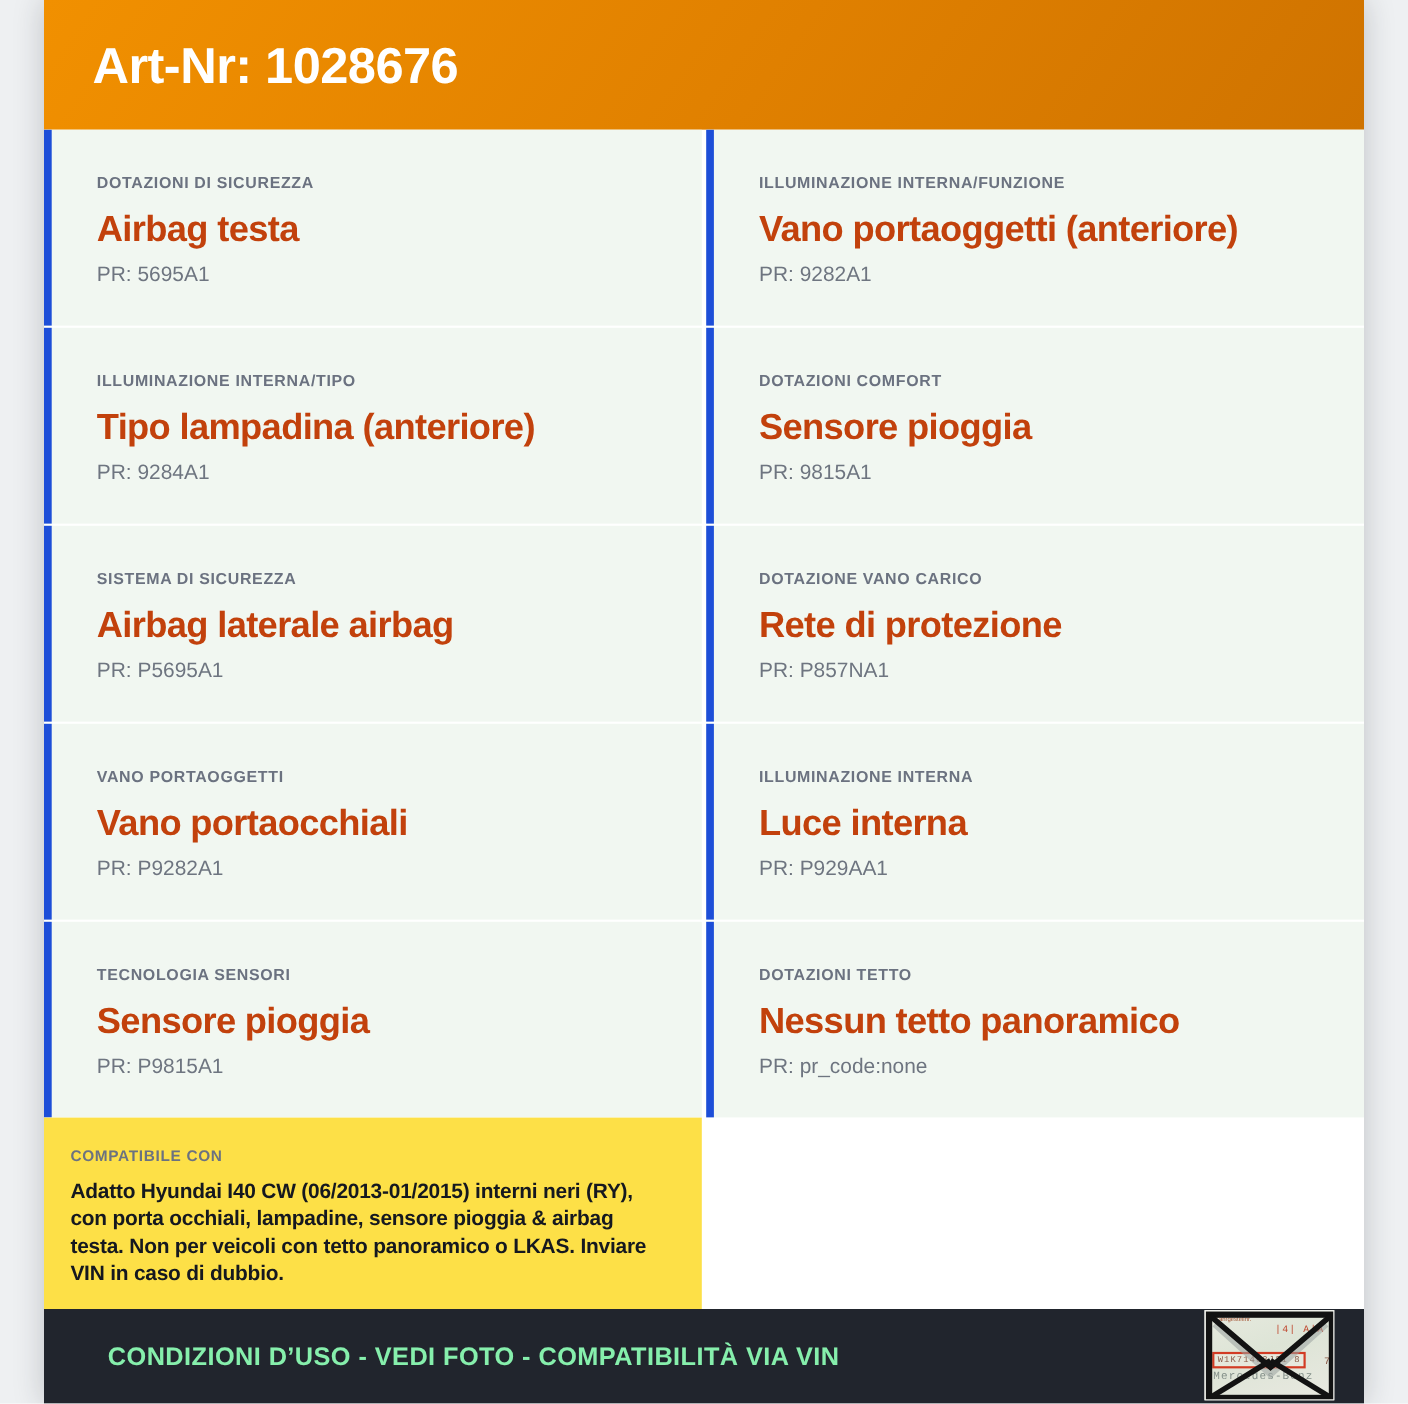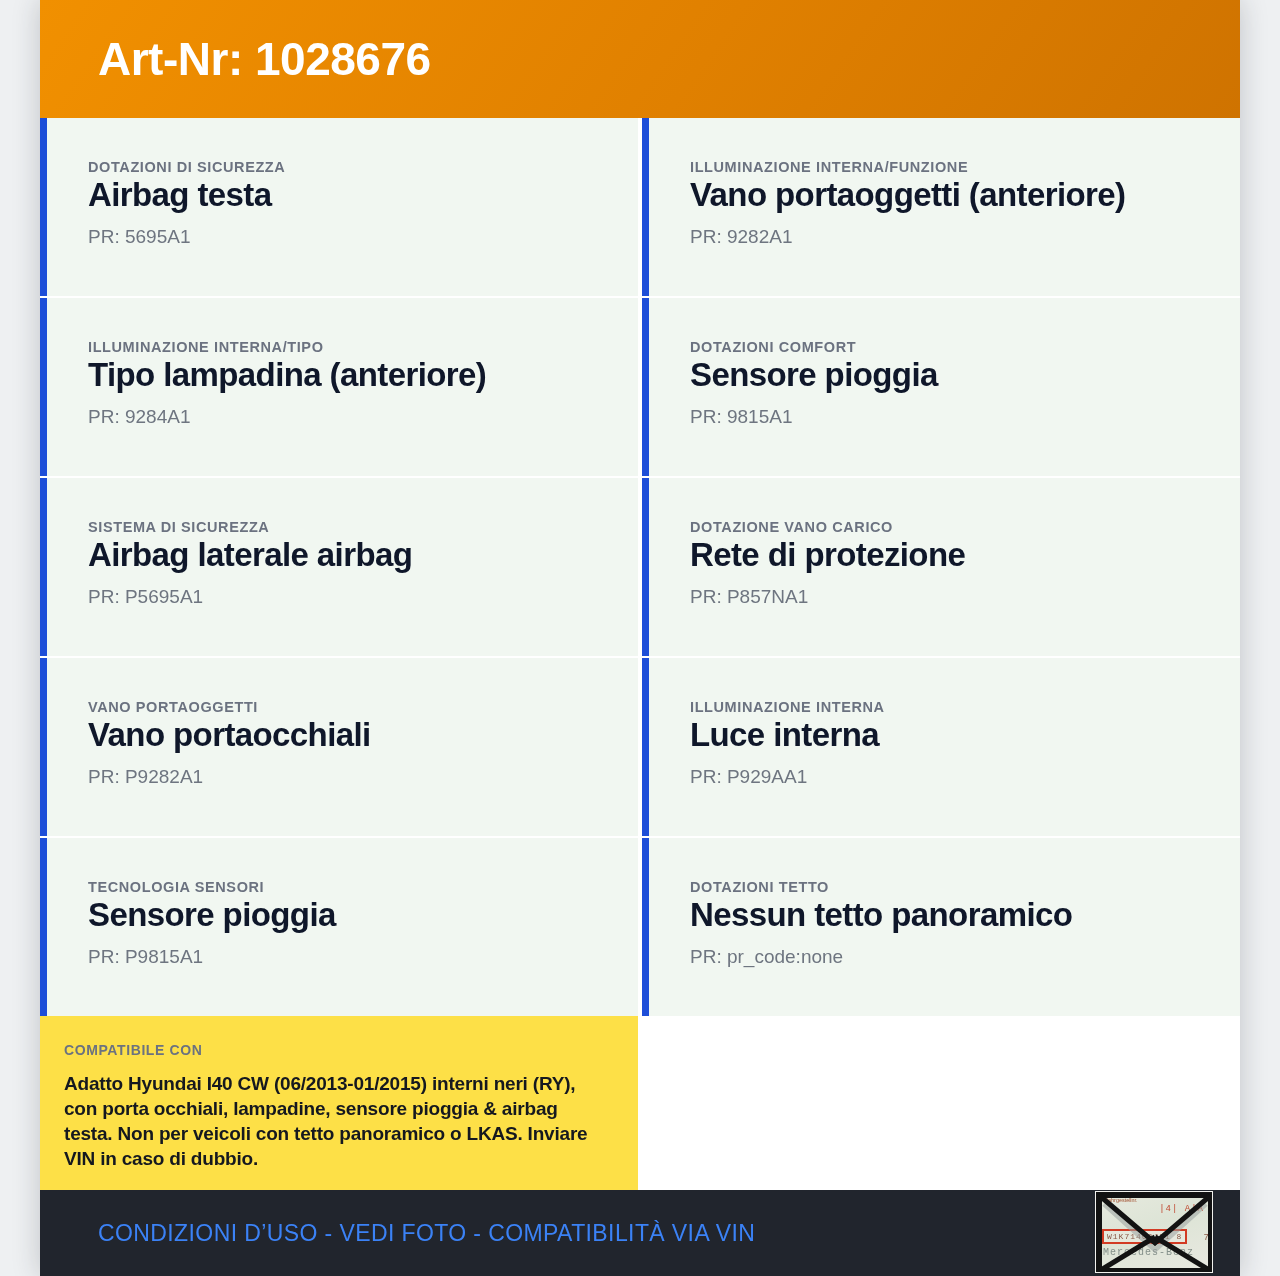--- a/index.html
+++ b/index.html
@@ -18,21 +18,21 @@
     box-shadow:0 0 26px rgba(30,35,45,.22);
     display:flex;
     flex-direction:column;
   }
   
   .hdr {
     height:118px;
     background:linear-gradient(125deg,#f19000 0%,#e08000 55%,#cf7300 100%);
     display:flex;
     align-items:center;
-    padding-left:58px;
+    padding-left:44px;
     flex:0 0 auto;
     text-align:center;
   }
   .hdr h1 {
     color:#ffffff;
     font-size:46px;
     font-weight:700;
     letter-spacing:-0.5px;
   }
   
@@ -55,22 +55,22 @@
     font-size:14.5px;
     font-weight:700;
     letter-spacing:0.6px;
     color:#6b7280;
     text-transform:uppercase;
   }
   .title {
     font-size:33px;
     font-weight:700;
     letter-spacing:-0.6px;
-    color:#0f172a;
-    margin-top:1px;
+    color:#c2410c;
+    margin-top:14px;
     white-space:nowrap;
   }
   .pr {
     font-size:19px;
     color:#6e7580;
     margin-top:12px;
   }
   
   .compat-row { display:flex; background:#ffffff; flex:1 1 auto; }
   .compat {
@@ -92,23 +92,23 @@
   .footer {
     height:86px;
     background:#21252d;
     display:flex;
     align-items:center;
     padding-left:58px;
     position:relative;
     flex:0 0 auto;
   }
   .footer-text {
-    color:#3b82f6;
+    color:#86efac;
     font-size:23px;
-    font-weight:400;
+    font-weight:700;
     letter-spacing:0.4px;
   }
   
   .vin-photo {
     position:absolute;
     right:27px;
     top:1px;
     width:118px;
     height:82px;
     background:#eceee6;

